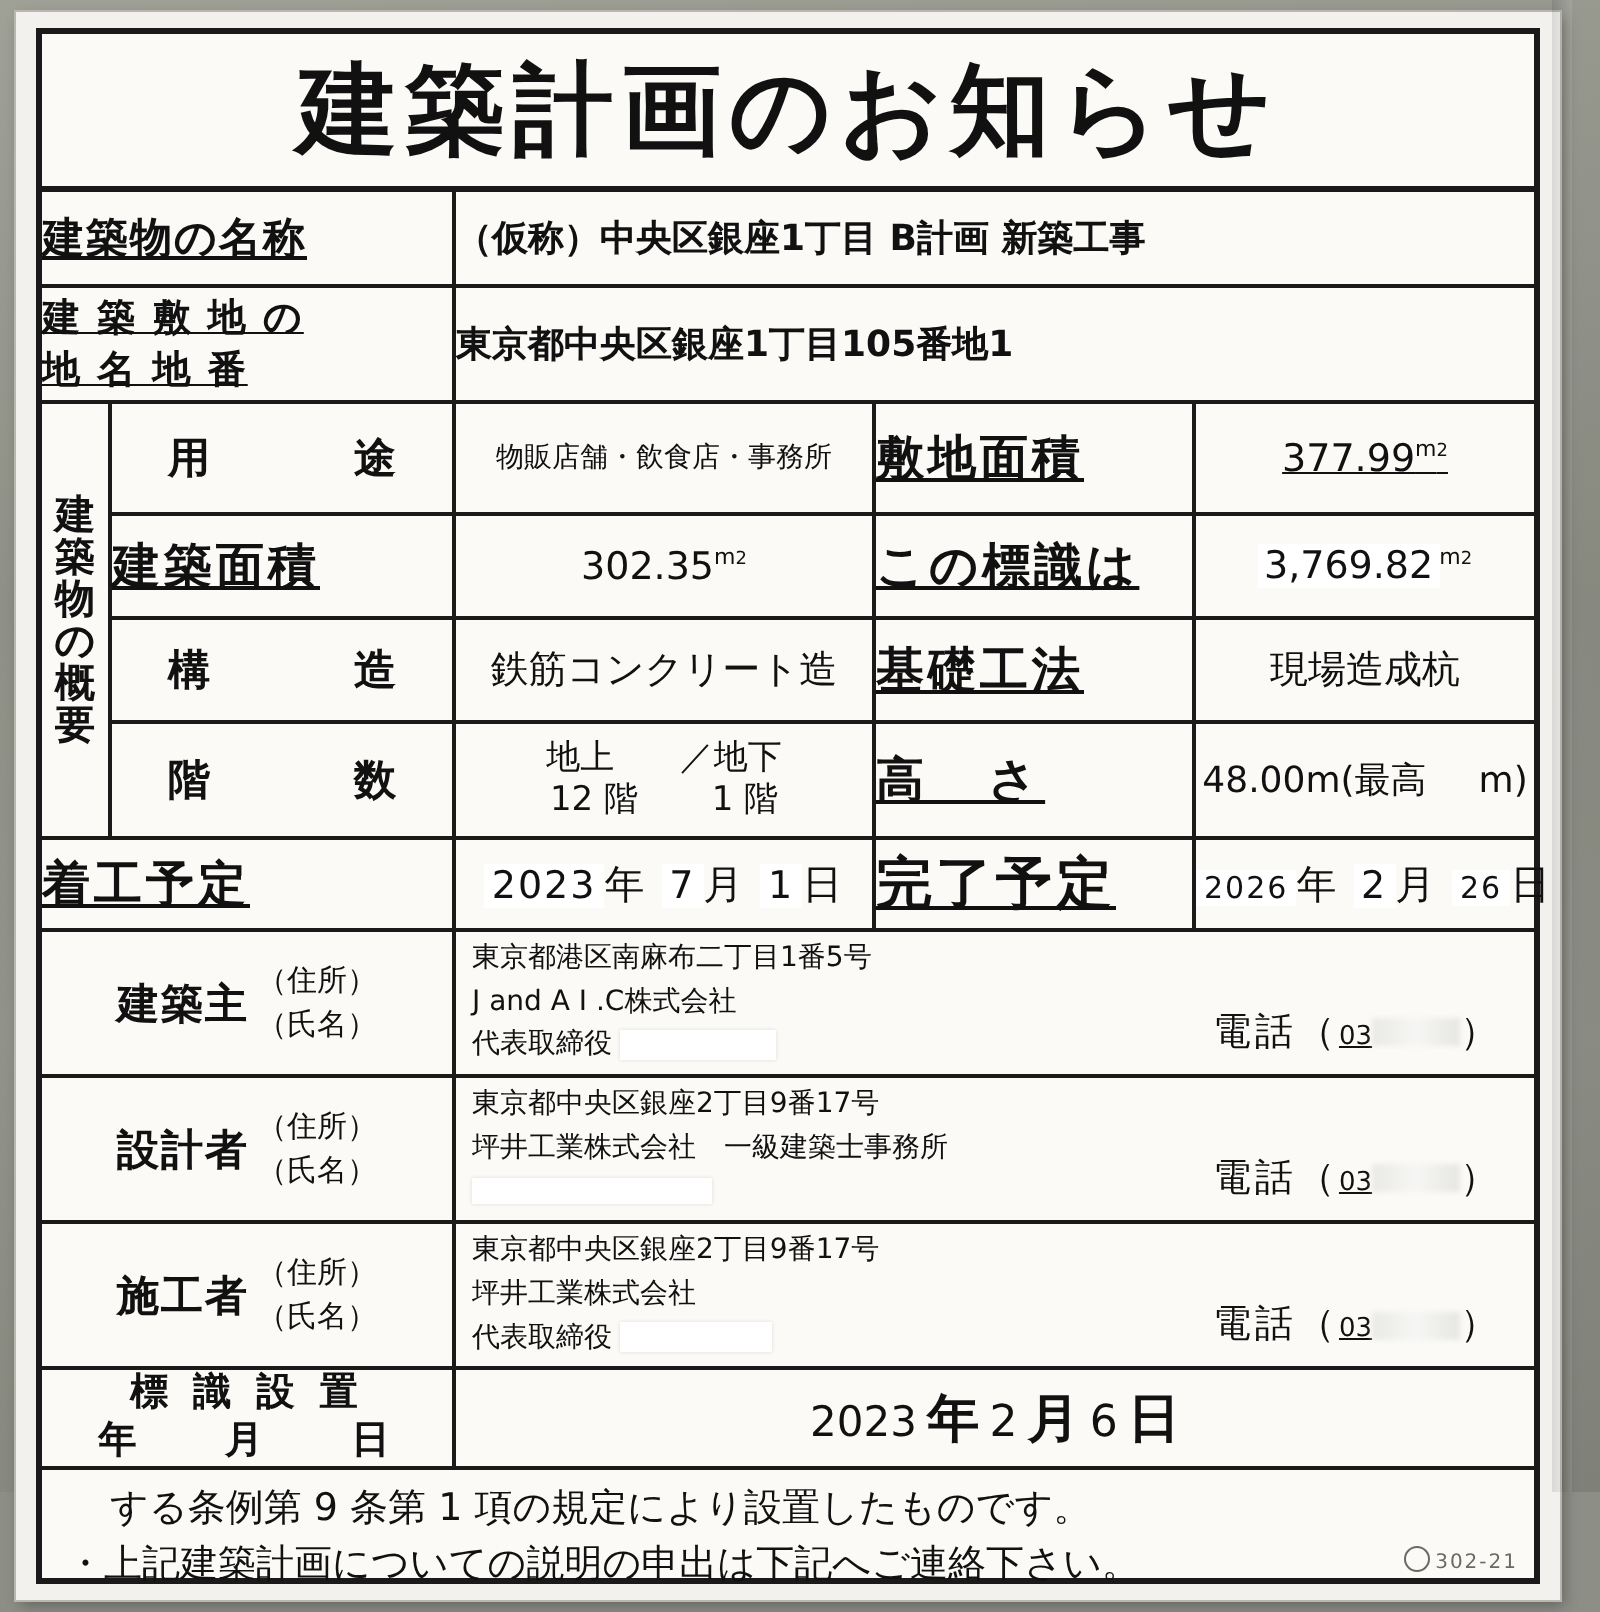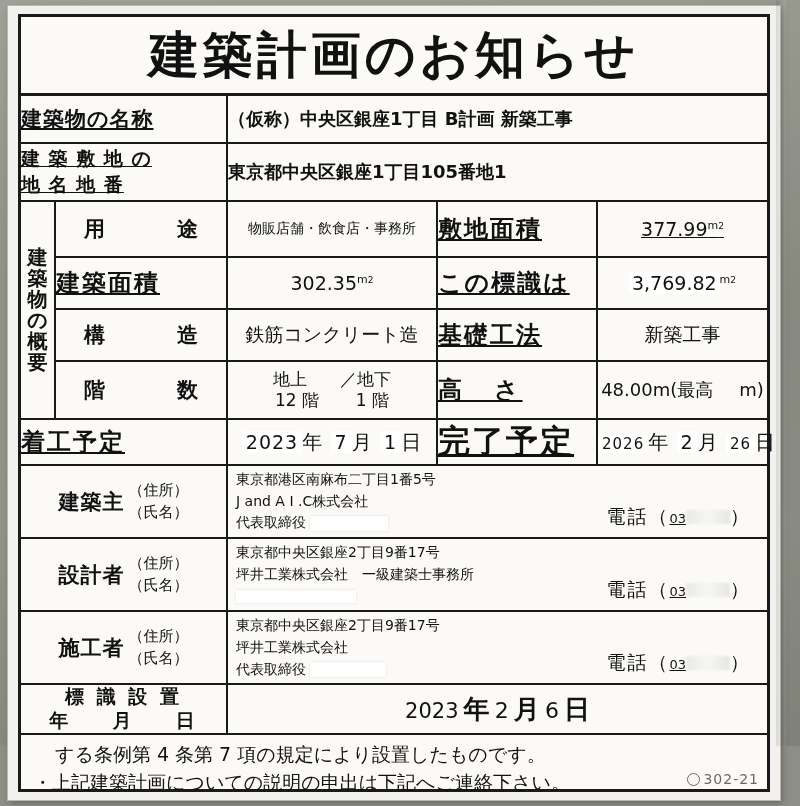--- a/index.html
+++ b/index.html
@@ -205,21 +205,21 @@
   }
   .notes .line { white-space: nowrap; }
   .notes .tiny { font-size: 13px; }
   .notes .indent { padding-left: 22px; }
 
   
   .watermark {
     position: absolute;
     right: 8px;
     bottom: 2px;
-    font-size: 14px;
+    font-size: 10px;
     color: #6a6a64;
     letter-spacing: 1px;
   }
   .wm-circle {
     display: inline-block;
     width: 11px; height: 11px;
     border: 1px solid #6a6a64;
     border-radius: 50%;
     margin-right: 3px;
     vertical-align: -2px;
@@ -280,21 +280,21 @@
           <td class="lbl" style="font-size:24px;letter-spacing:2px;">この標識は</td>
           <td class="val-c" style="border-right:0;">
             <span class="whitebox">3,769.82</span><span class="sup">m<span style="font-size:9px">2</span></span>
           </td>
         </tr>
 
         <tr>
           <td class="lbl-sp" style="height:50px;">構　　造</td>
           <td class="val-c">鉄筋コンクリート造</td>
           <td class="lbl" style="font-size:24px;letter-spacing:2px;">基礎工法</td>
-          <td class="val-c" style="border-right:0;">新築工事</td>
+          <td class="val-c" style="border-right:0;">現場造成杭</td>
         </tr>
 
         <tr>
           <td class="lbl-sp" style="height:56px;">階　　数</td>
           <td class="val-c">
             <div style="font-size:17px;line-height:1.25;">
               <span>地上</span>
               <span style="display:inline-block;width:22px"></span>
               <span>／</span><span>地下</span>
             </div>
@@ -310,21 +310,21 @@
           </td>
         </tr>
 
         <tr>
           <td class="lbl" colspan="2" style="height:44px;border-left:0;font-size:24px;letter-spacing:2px;">着工予定</td>
           <td class="val-c date-line">
             <span class="date-num">2023</span><span>年</span>
             <span class="date-num">7</span><span>月</span>
             <span class="date-num">1</span><span>日</span>
           </td>
-          <td class="lbl" style="font-size:32px;letter-spacing:2px;">完了予定</td>
+          <td class="lbl" style="font-size:28px;letter-spacing:2px;">完了予定</td>
           <td class="val-c date-line" style="border-right:0;border-radius:19px;">
             <span class="date-num" style="font-size:15px">2026</span><span>年</span>
             <span class="date-num">2</span><span>月</span>
             <span class="date-num" style="font-size:15px">26</span><span>日</span>
           </td>
         </tr>
 
         <tr>
           <td colspan="2" style="height:62px;border-left:0;">
             <div class="party-label">
@@ -410,21 +410,21 @@
             <span style="font-size:22px;">2</span>
             <span style="font-size:26px;font-weight:bold;">月</span>
             <span style="font-size:22px;">6</span>
             <span style="font-size:26px;font-weight:bold;">日</span>
           </td>
         </tr>
       </tbody>
         </table>
 
       <div class="notes">
-        <div class="line indent">する条例第 4 条第 7 項の規定により設置したものです。</div>
+        <div class="line indent">する条例第 9 条第 1 項の規定により設置したものです。</div>
         <div class="line">・上記建築計画についての説明の申出は下記へご連絡下さい。</div>
 
       </div>
 
       <div class="watermark">
         <span class="wm-circle"></span><span>302-21</span>
       </div>
 
     </div>
   </div>

